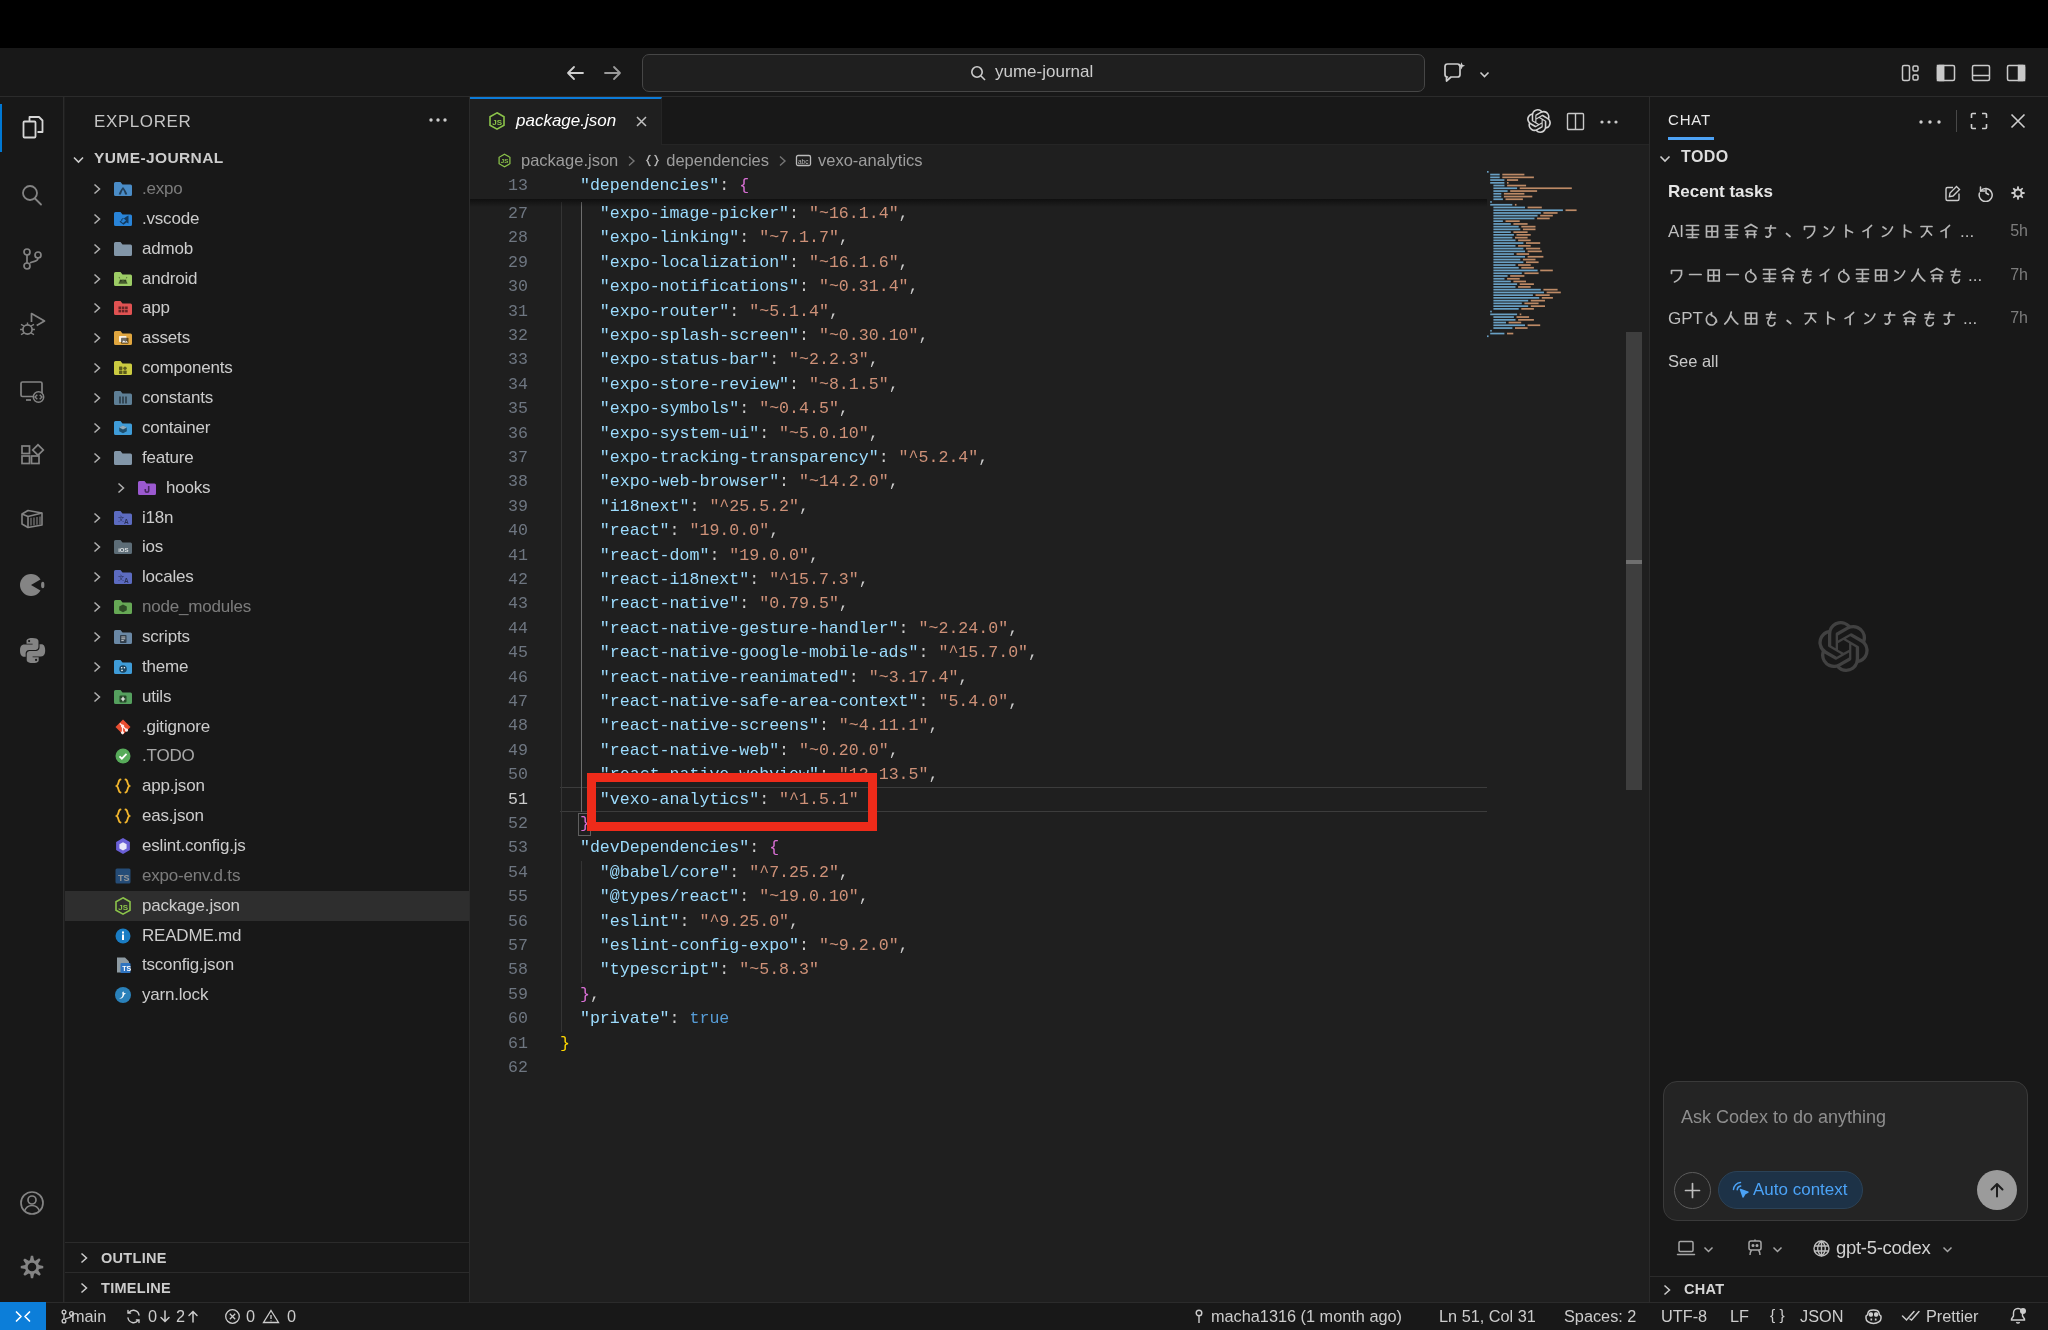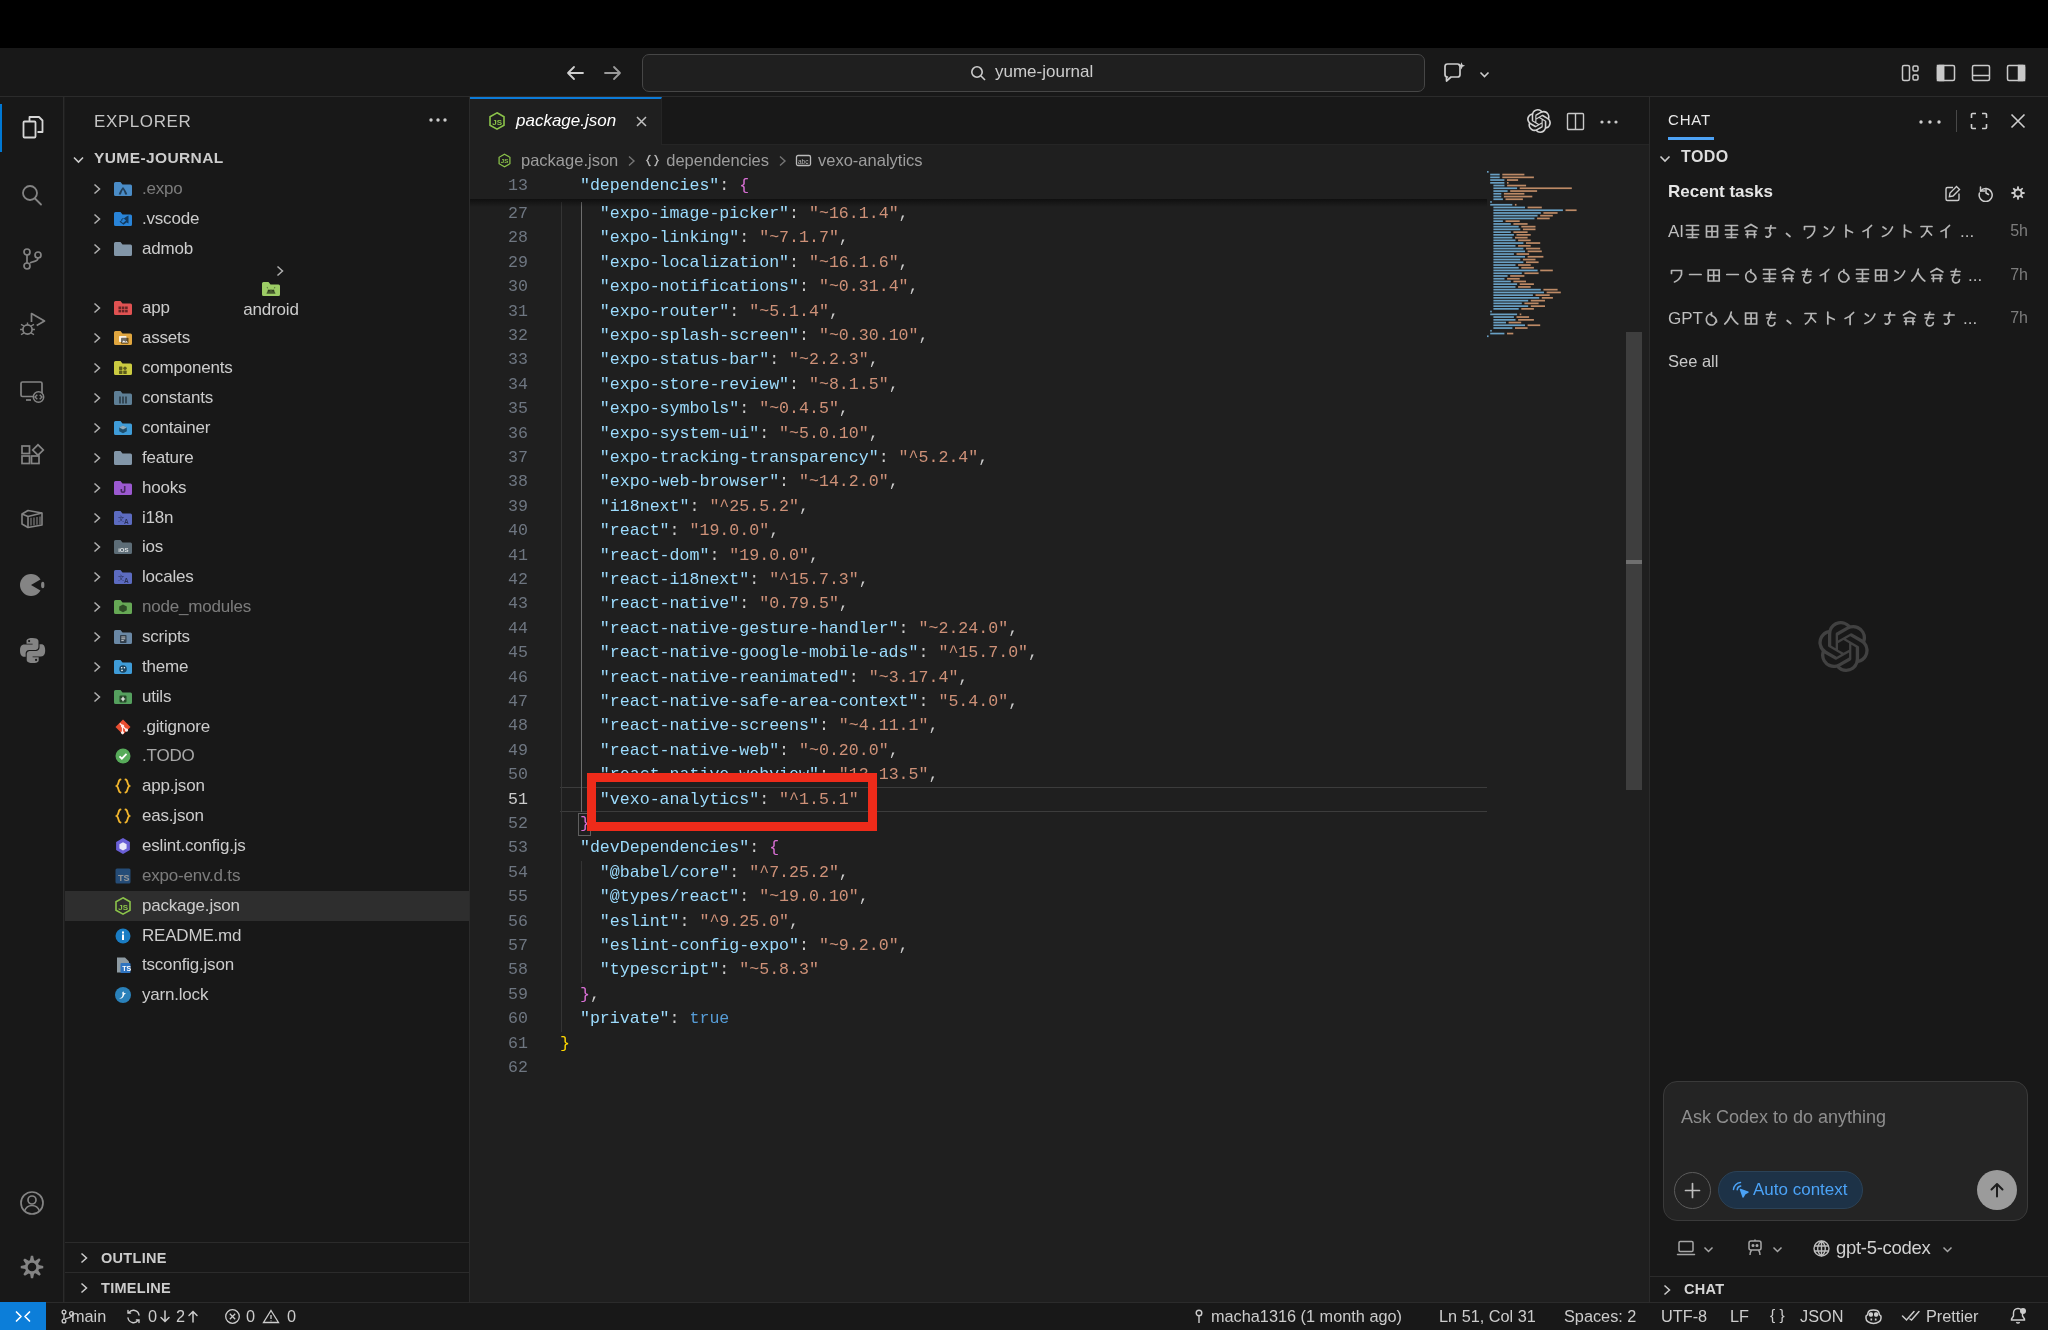--- a/index.html
+++ b/index.html
@@ -173,21 +173,21 @@
     <svg width="14" height="14" viewBox="0 0 14 14" style="margin-left:25px;flex:none" fill="none" stroke="#b0b0b0" stroke-width="1.5">
       <path d="M4.5 2.5L9.5 7l-5 4.5"></path>
     </svg>
     <span style="margin-left:8px;flex:none">
       <svg width="22" height="22" viewBox="0 0 22 22">
         <path d="M2 5.5a1.5 1.5 0 0 1 1.5-1.5h5l2 2.5h8A1.5 1.5 0 0 1 20 8v8.5a1.5 1.5 0 0 1-1.5 1.5h-15A1.5 1.5 0 0 1 2 16.5z" fill="#8296a8"></path>
       </svg>
     </span>
     <span class="tlab" style="">admob</span>
   </div>
-<div class="trow" style="top:263.6px;flex-direction:column;">
+<div class="trow" style="top:263.6px;">
     <svg width="14" height="14" viewBox="0 0 14 14" style="margin-left:25px;flex:none" fill="none" stroke="#b0b0b0" stroke-width="1.5">
       <path d="M4.5 2.5L9.5 7l-5 4.5"></path>
     </svg>
     <span style="margin-left:8px;flex:none">
       <svg width="22" height="22" viewBox="0 0 22 22">
         <path d="M2 5.5a1.5 1.5 0 0 1 1.5-1.5h5l2 2.5h8A1.5 1.5 0 0 1 20 8v8.5a1.5 1.5 0 0 1-1.5 1.5h-15A1.5 1.5 0 0 1 2 16.5z" fill="#9ccc65"></path>
         <g fill="rgba(0,0,0,0.55)">
           <circle cx="8.6" cy="12.5" r="1"></circle>
           <circle cx="13.4" cy="12.5" r="1"></circle>
           <path d="M6.8 15.5c0-2.3 1.9-4 4.2-4s4.2 1.7 4.2 4z" opacity="0"></path>
@@ -282,21 +282,21 @@
     <svg width="14" height="14" viewBox="0 0 14 14" style="margin-left:25px;flex:none" fill="none" stroke="#b0b0b0" stroke-width="1.5">
       <path d="M4.5 2.5L9.5 7l-5 4.5"></path>
     </svg>
     <span style="margin-left:8px;flex:none">
       <svg width="22" height="22" viewBox="0 0 22 22">
         <path d="M2 5.5a1.5 1.5 0 0 1 1.5-1.5h5l2 2.5h8A1.5 1.5 0 0 1 20 8v8.5a1.5 1.5 0 0 1-1.5 1.5h-15A1.5 1.5 0 0 1 2 16.5z" fill="#8296a8"></path>
       </svg>
     </span>
     <span class="tlab" style="">feature</span>
   </div>
-<div class="trow" style="top:472.6px;">
+<div class="trow" style="top:472.6px;margin-left:24px;">
     <svg width="14" height="14" viewBox="0 0 14 14" style="margin-left:25px;flex:none" fill="none" stroke="#b0b0b0" stroke-width="1.5">
       <path d="M4.5 2.5L9.5 7l-5 4.5"></path>
     </svg>
     <span style="margin-left:8px;flex:none">
       <svg width="22" height="22" viewBox="0 0 22 22">
         <path d="M2 5.5a1.5 1.5 0 0 1 1.5-1.5h5l2 2.5h8A1.5 1.5 0 0 1 20 8v8.5a1.5 1.5 0 0 1-1.5 1.5h-15A1.5 1.5 0 0 1 2 16.5z" fill="#9b59d0"></path>
         <path d="M13.5 9v4.5a2.5 2.5 0 0 1-5 0V12h1.6v1.5a.9.9 0 0 0 1.8 0V9z" fill="rgba(0,0,0,0.55)"></path>
       </svg>
     </span>
     <span class="tlab" style="">hooks</span>

